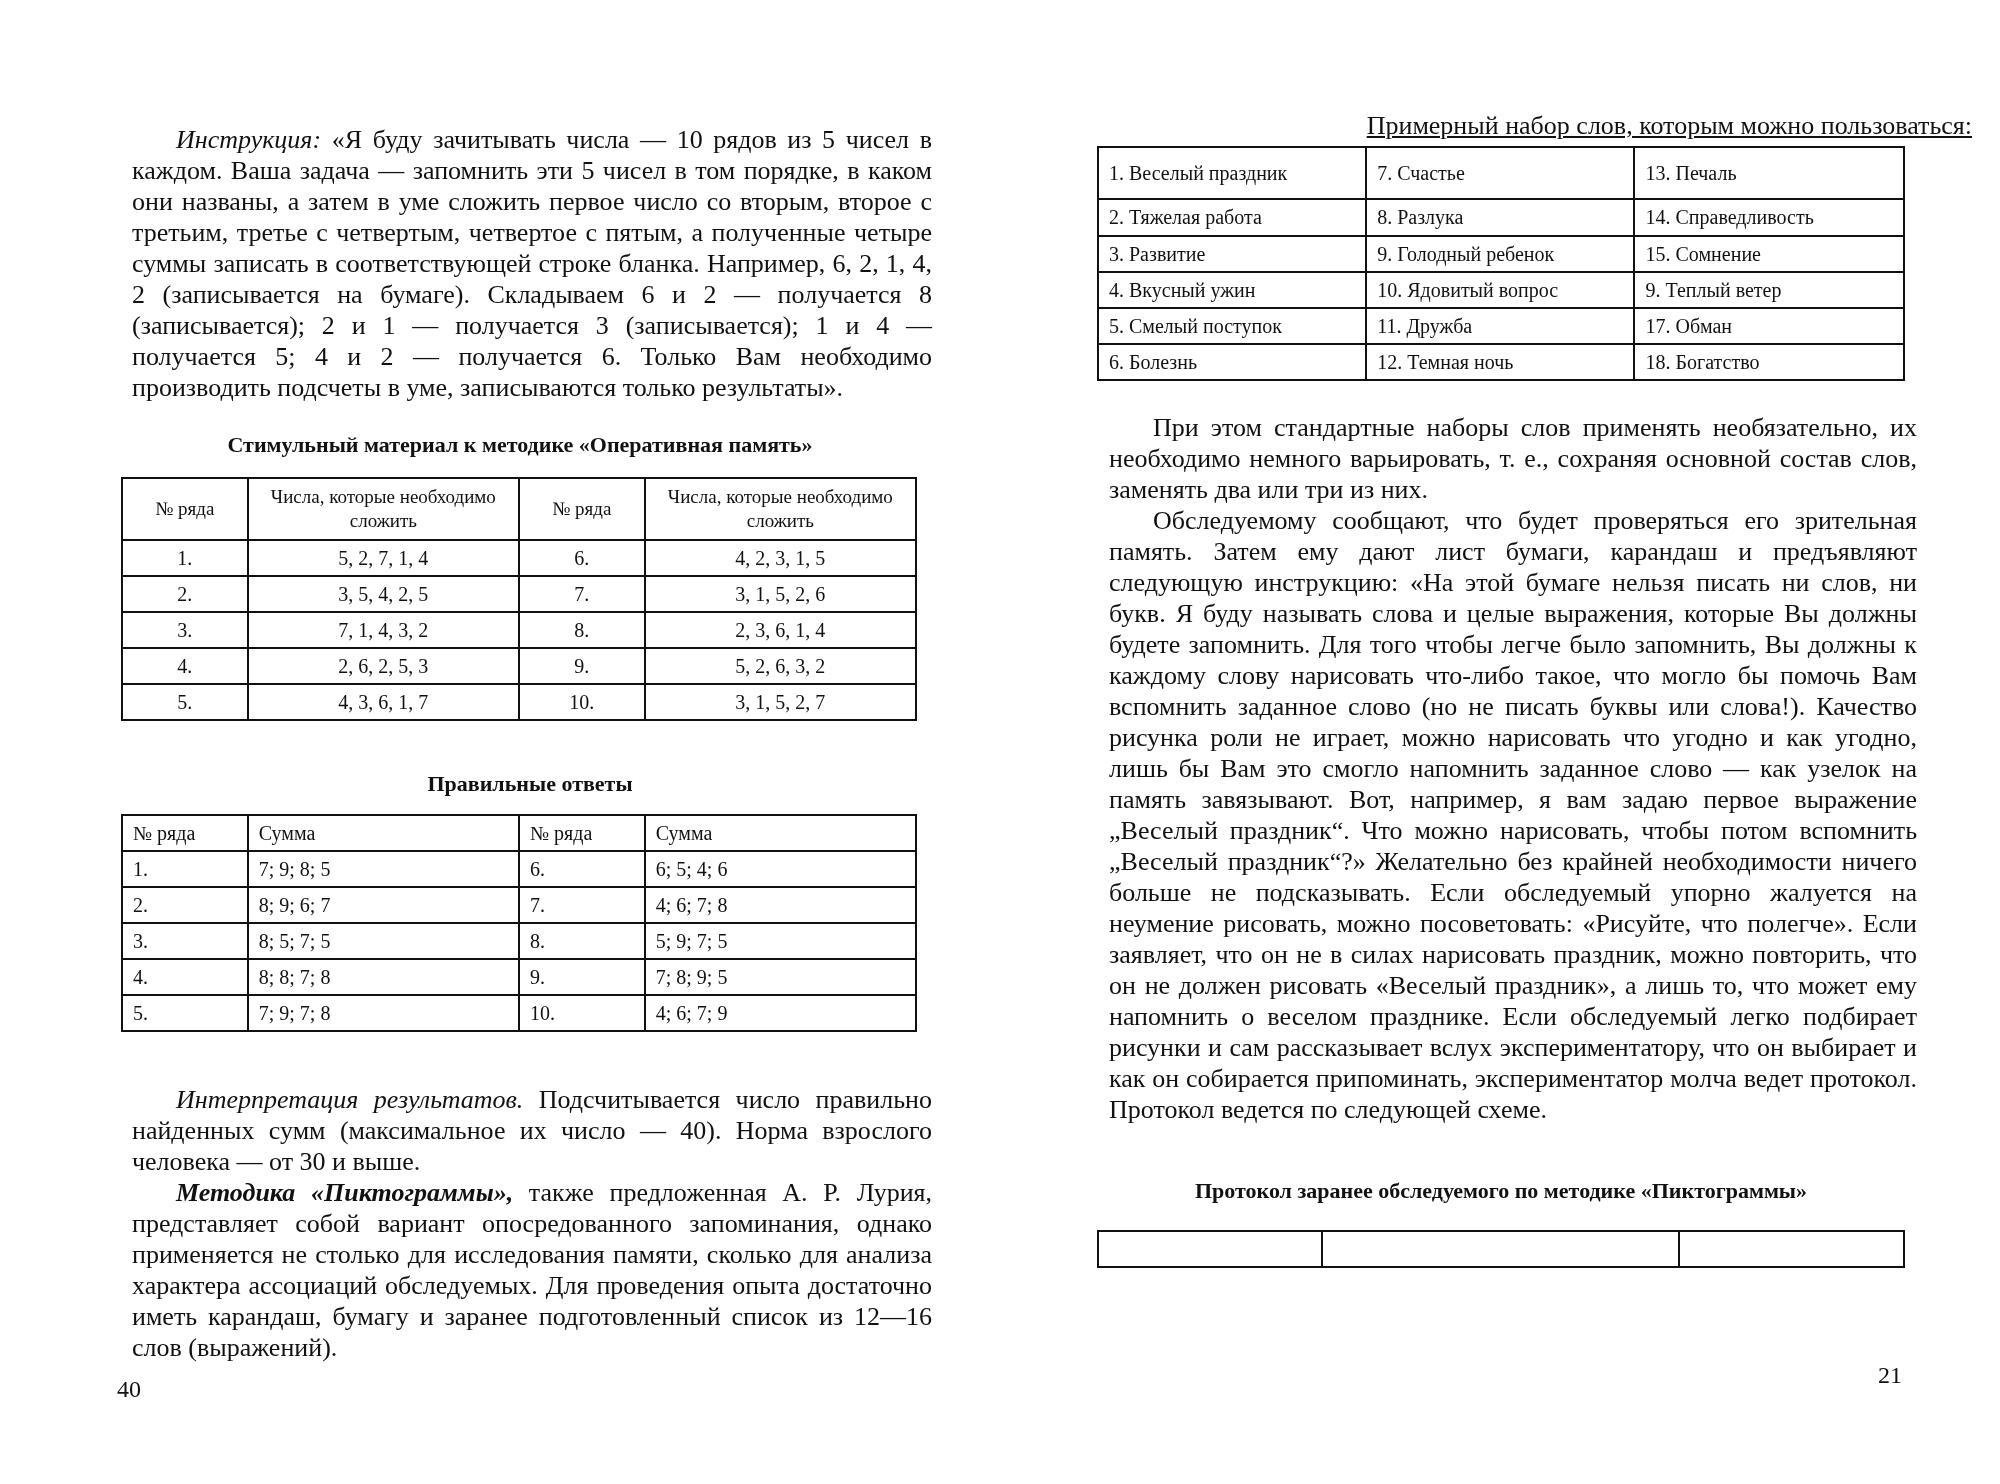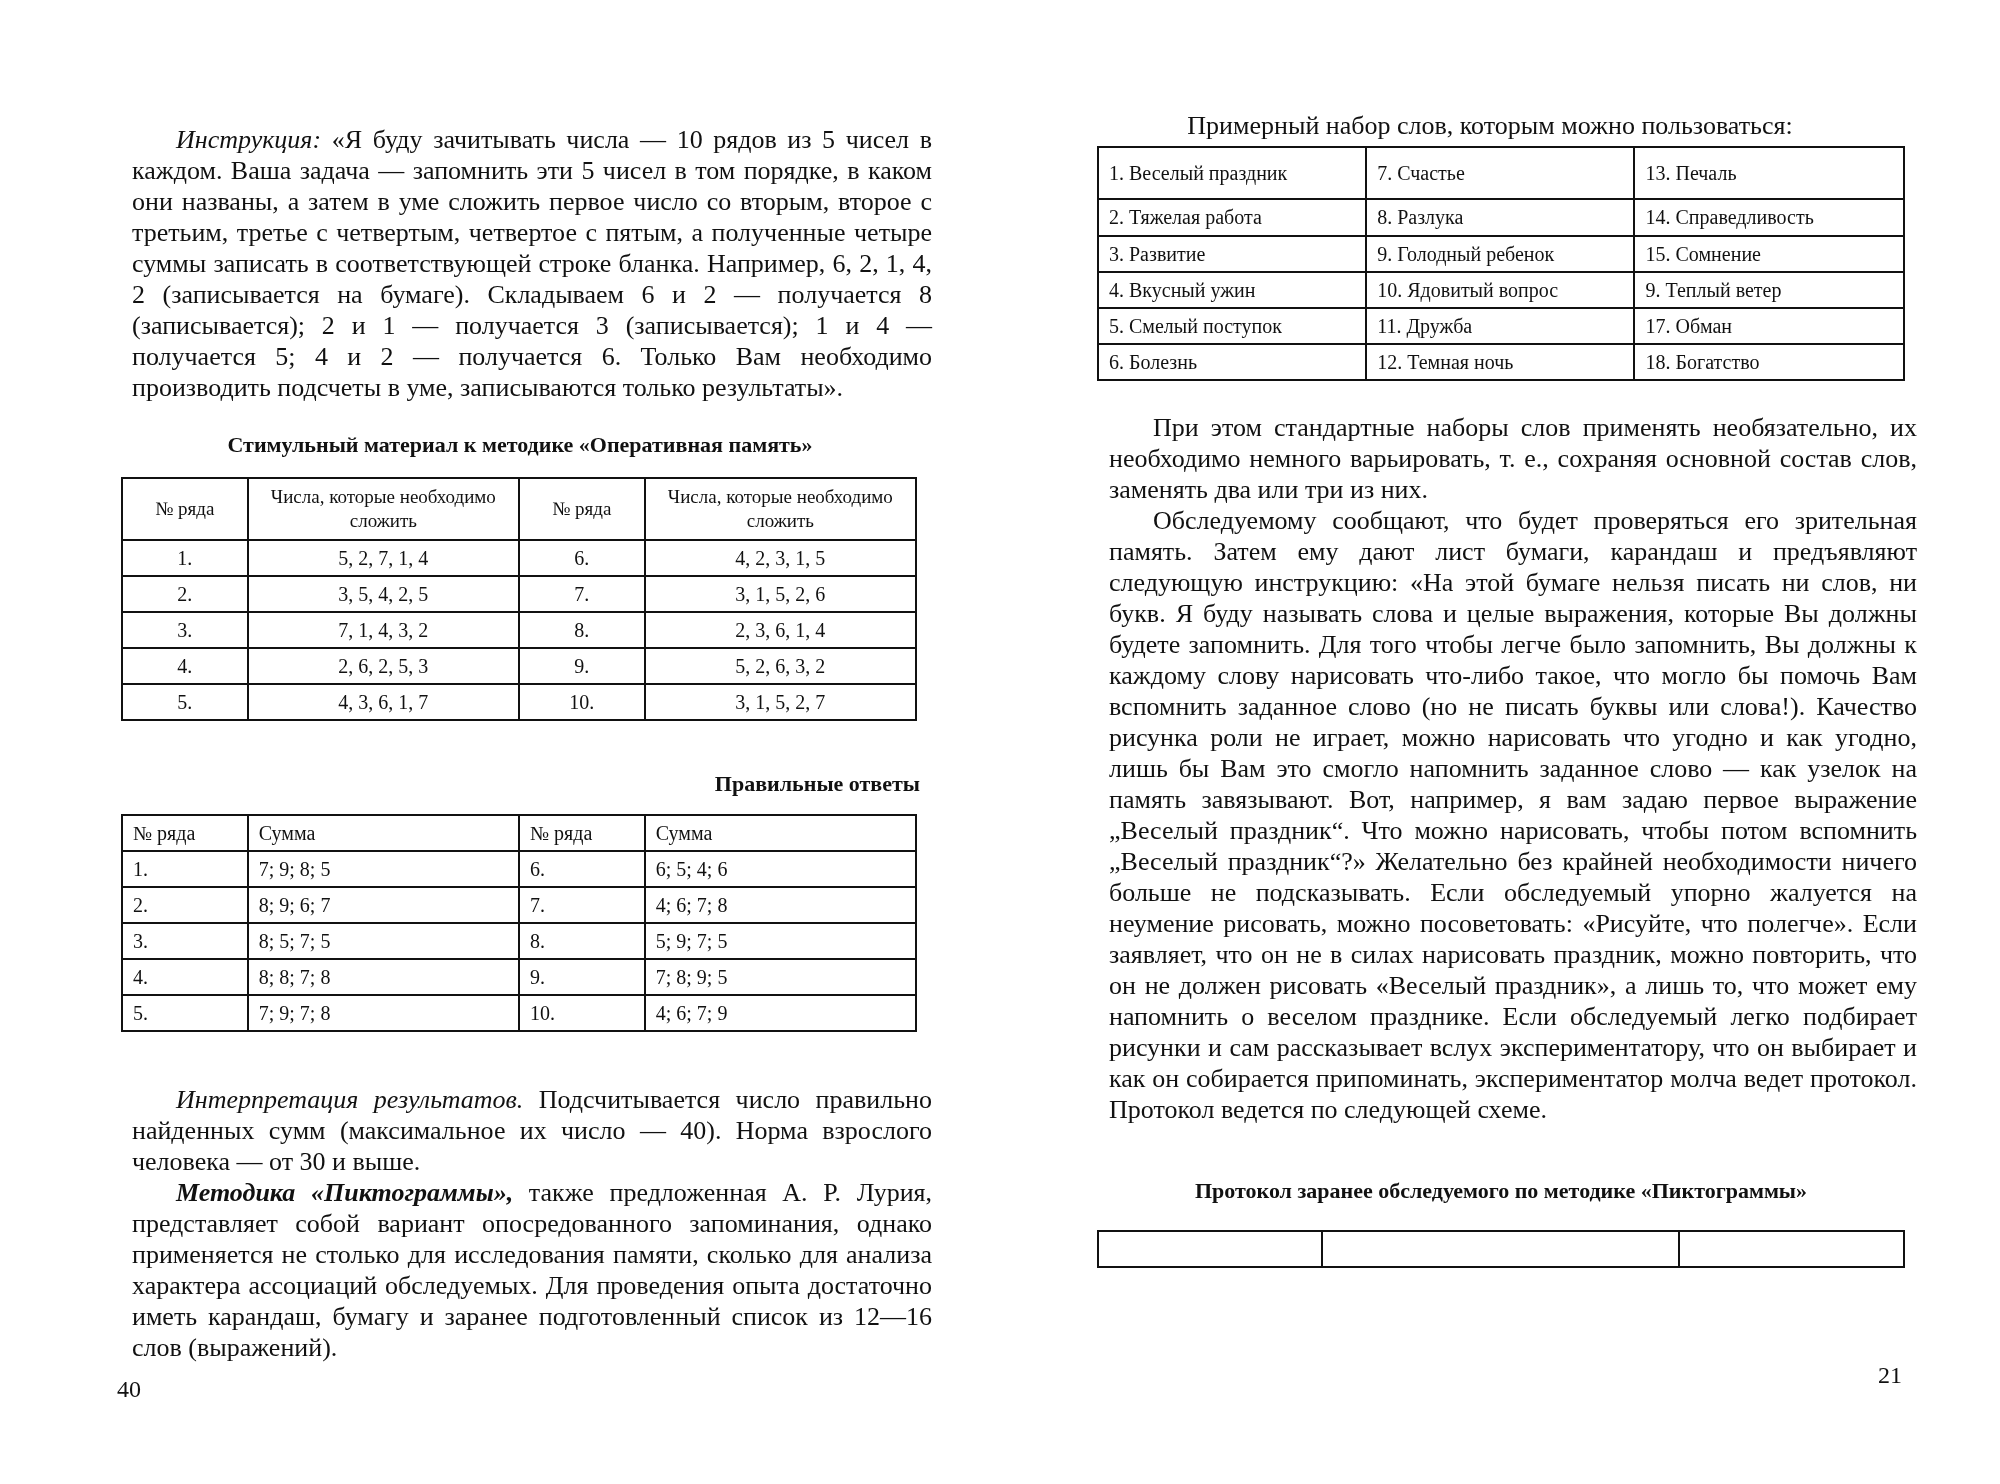--- a/index.html
+++ b/index.html
@@ -68,21 +68,21 @@
     </tr>
     <tr style="height:36px">
       <td>5.</td>
       <td>4, 3, 6, 1, 7</td>
       <td>10.</td>
       <td>3, 1, 5, 2, 7</td>
     </tr>
   </tbody>
     </table>
 
-  <div class="h" style="left:120px; top:771px; width:800px;text-align:right;">Правильные ответы</div>
+  <div class="h" style="left:130px; top:771px; width:800px;">Правильные ответы</div>
 
   <table class="t2" style="left:121px; top:814px; width:796px;">
     <colgroup>
         <col style="width:126px">
         <col style="width:272px">
         <col style="width:126px">
         <col style="width:272px">
       </colgroup>
     <tbody>
         <tr style="height:36px">
@@ -125,21 +125,21 @@
     </table>
 
   <p class="p" style="left:120px; top:1072px; width:800px;"><span class="ind"></span><span class="it">Интерпретация результатов.</span><span> Подсчитывается число правильно найденных сумм (максимальное их число — 40). Норма взрослого человека — от 30 и выше.</span></p>
 
   <p class="p" style="left:120px; top:1165px; width:800px;"><span class="ind"></span><span class="bi">Методика «Пиктограммы»,</span><span> также предложенная А. Р. Лурия, представляет собой вариант опосредованного запоминания, однако применяется не столько для исследования памяти, сколько для анализа характера ассоциаций обследуемых. Для проведения опыта достаточно иметь карандаш, бумагу и заранее подготовленный список из 12—16 слов (выражений).</span></p>
 
   <div class="pn" style="left:117px; top:1376px;">40</div>
 </div>
 
 <div class="page">
-  <p class="p" style="left:1088px; top:98px; width:780px; text-align:center;">Примерный набор слов, которым можно пользоваться:</p>
+  <p class="p" style="left:1180px; top:98px; width:780px; text-align:right;text-decoration:underline;">Примерный набор слов, которым можно пользоваться:</p>
 
   <table class="t3" style="left:1097px; top:146px; width:808px;">
     <colgroup>
         <col style="width:269px">
         <col style="width:269px">
         <col style="width:270px">
       </colgroup>
     <tbody>
         <tr style="height:52px">
       <td>1. Веселый праздник</td>

